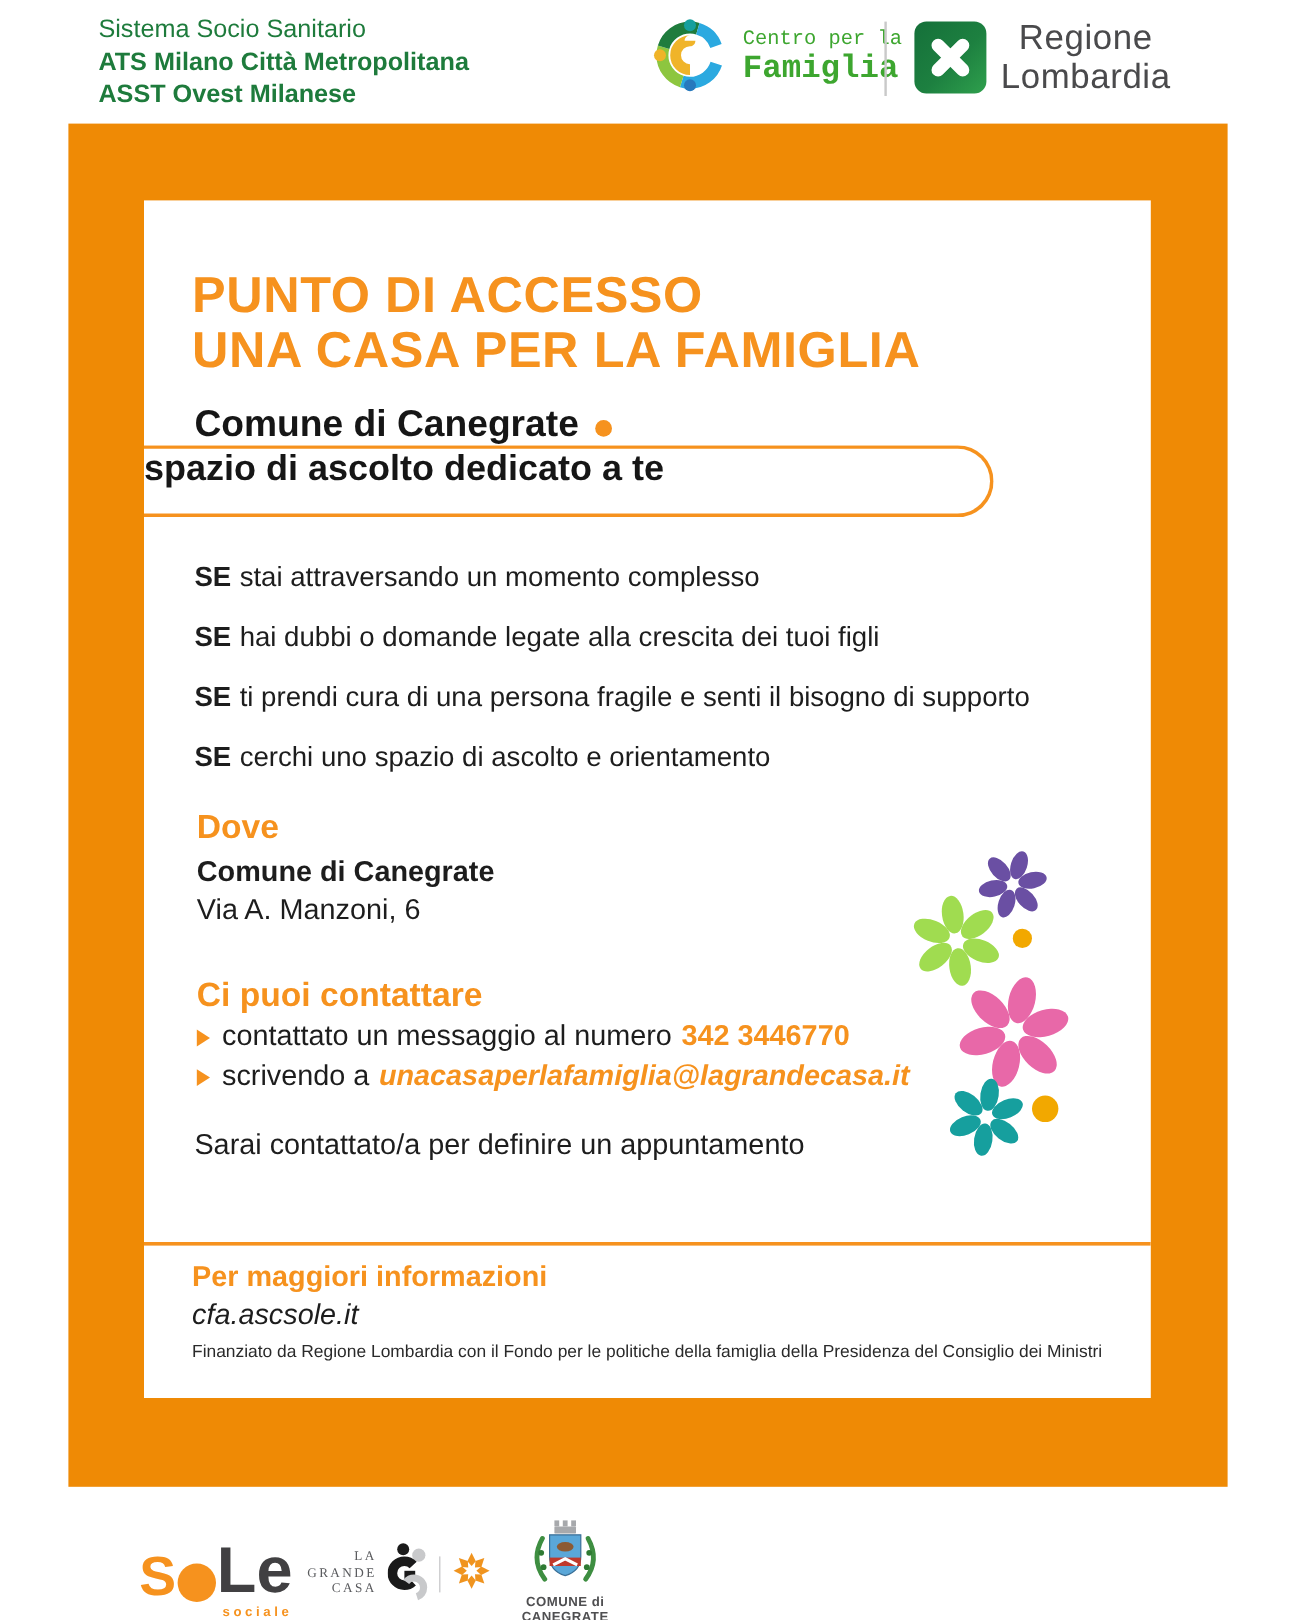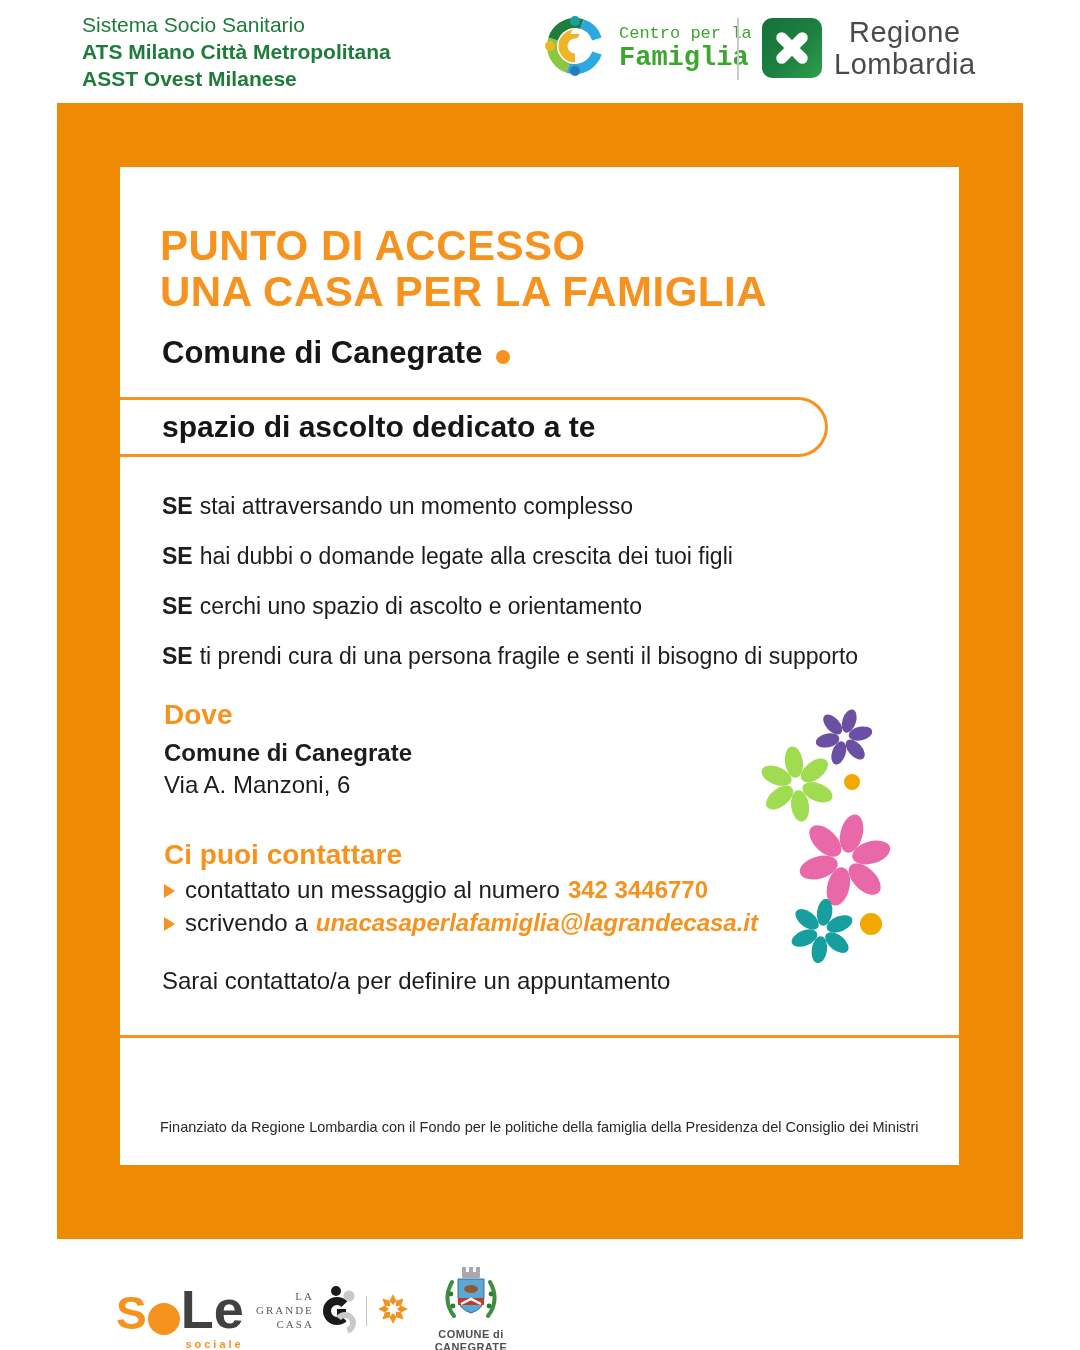--- a/index.html
+++ b/index.html
@@ -22,23 +22,23 @@
     background:linear-gradient(135deg,#15703a 0%, var(--lombardia-green) 55%, #2fa04d 100%);
     display:flex; align-items:center; justify-content:center; }
   .reg-text { font-size:29px; line-height:1.12; color:var(--gray-text); letter-spacing:0.5px;text-align:center; }
   
   .frame { position:absolute; left:57px; top:103px; width:966px; height:1136px; background:var(--frame-orange); }
   .card  { position:absolute; left:63px; top:64px; width:839px; height:998px; background:#ffffff; overflow:hidden; }
   .title-block { margin:56px 0 0 40px; color:var(--accent-orange); font-weight:700; font-size:42px; line-height:1.1; letter-spacing:0.5px; }
   .municipality-row { margin:20px 0 0 42px; display:flex; align-items:center; gap:14px; }
   .municipality { font-size:31px; font-weight:700; color:#161616; }
   .municipality-dot { width:14px; height:14px; border-radius:50%; background:var(--accent-orange); margin-top:8px; }
-  .banner-pill { margin-top:26px; width:708px; height:60px;
+  .banner-pill { width:708px; height:60px;
     border:3px solid var(--accent-orange); border-left:none; border-radius:0 30px 30px 0;
-    display:flex; align-items:center; padding-left:42px; }
+    display:flex; }
   .banner-pill span { font-size:30px; font-weight:700; color:#161616; }
   .se-list { margin:36px 0 0 42px; }
   .se-row { font-size:23px; color:#1d1d1d; height:50px; }
   .se-row b { margin-right:7px; }
   .section-h { font-size:28px; font-weight:700; color:var(--accent-orange); }
   .where-block { margin:6px 0 0 44px; }
   .where-name { font-size:24px; font-weight:700; margin-top:8px; }
   .where-address { font-size:24px; margin-top:4px; }
   .contact-block { margin:40px 0 0 44px; }
   .bullet-row { display:flex; align-items:flex-start; margin-top:5px; font-size:24px; }
@@ -142,24 +142,24 @@
       </div>
 
       <div class="se-list">
         <div class="se-row">
           <b>SE</b><span>stai attraversando un momento complesso</span>
         </div>
         <div class="se-row">
           <b>SE</b><span>hai dubbi o domande legate alla crescita dei tuoi figli</span>
         </div>
         <div class="se-row">
+          <b>SE</b><span>ti prendi cura di una persona fragile e senti il bisogno di supporto</span>
+        </div>
+        <div class="se-row">
           <b>SE</b><span>cerchi uno spazio di ascolto e orientamento</span>
-        </div>
-        <div class="se-row">
-          <b>SE</b><span>ti prendi cura di una persona fragile e senti il bisogno di supporto</span>
         </div>
       </div>
 
       <div class="where-block">
         <div class="section-h">Dove</div>
         <div class="where-name">Comune di Canegrate</div>
         <div class="where-address">Via A. Manzoni, 6</div>
       </div>
 
       <div class="contact-block">
@@ -194,20 +194,24 @@
           <use href="#flower6" class="fl-lime" transform="translate(99,99) scale(1.05) rotate(-8)"></use>
           <circle class="fl-dot" cx="154" cy="97" r="8"></circle>
           <use href="#flower6" class="fl-pink" transform="translate(147,175) scale(1.30) rotate(14)"></use>
           <use href="#flower6" class="fl-teal" transform="translate(124,246) scale(0.90) rotate(8)"></use>
           <circle class="fl-dot" cx="173" cy="239" r="11"></circle>
         </svg>
       </div>
 
       <div class="card-divider"></div>
 
+      <div class="more-info">
+        <div class="more-info-h">Per maggiori informazioni</div>
+        <div class="more-info-site">cfa.ascsole.it</div>
+      </div>
 
       <div class="fine-print">Finanziato da Regione Lombardia con il Fondo per le politiche della famiglia della Presidenza del Consiglio dei Ministri</div>
 
     </div>
   </div>
 
   <div class="sole-logo">
     <div class="sole-word">
       <span class="sole-s">S</span>
       <span class="sole-o"></span>

